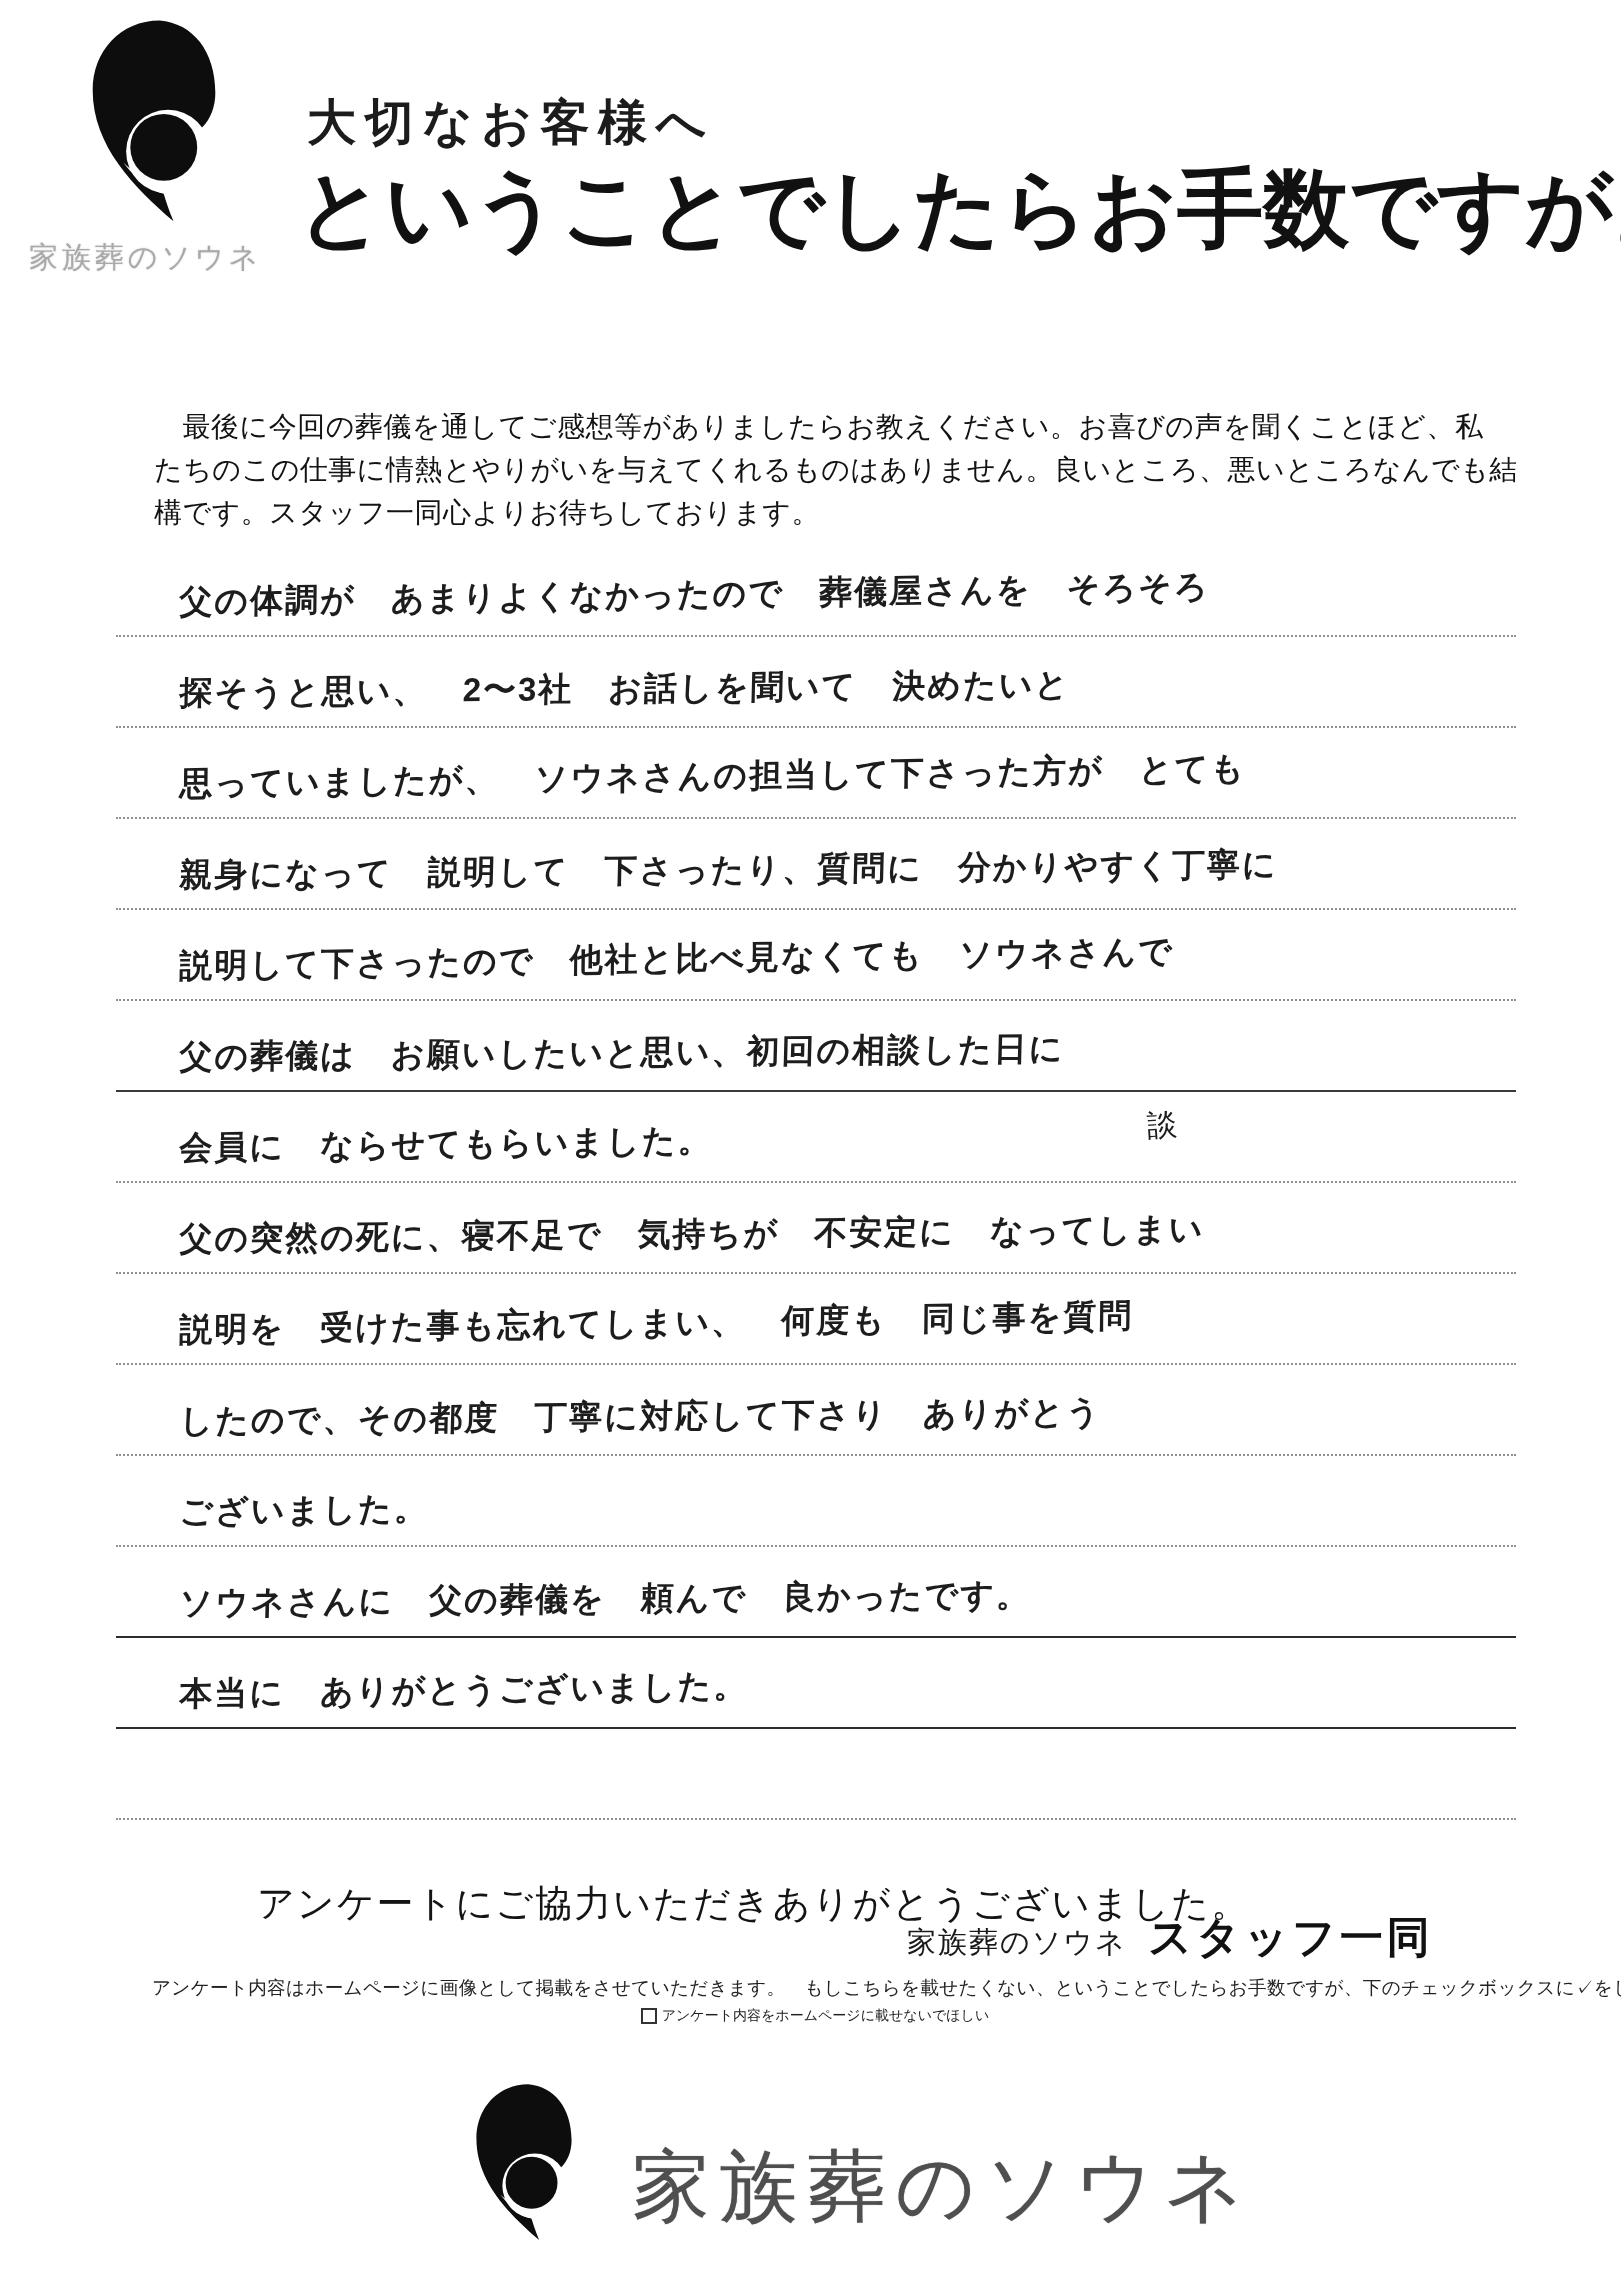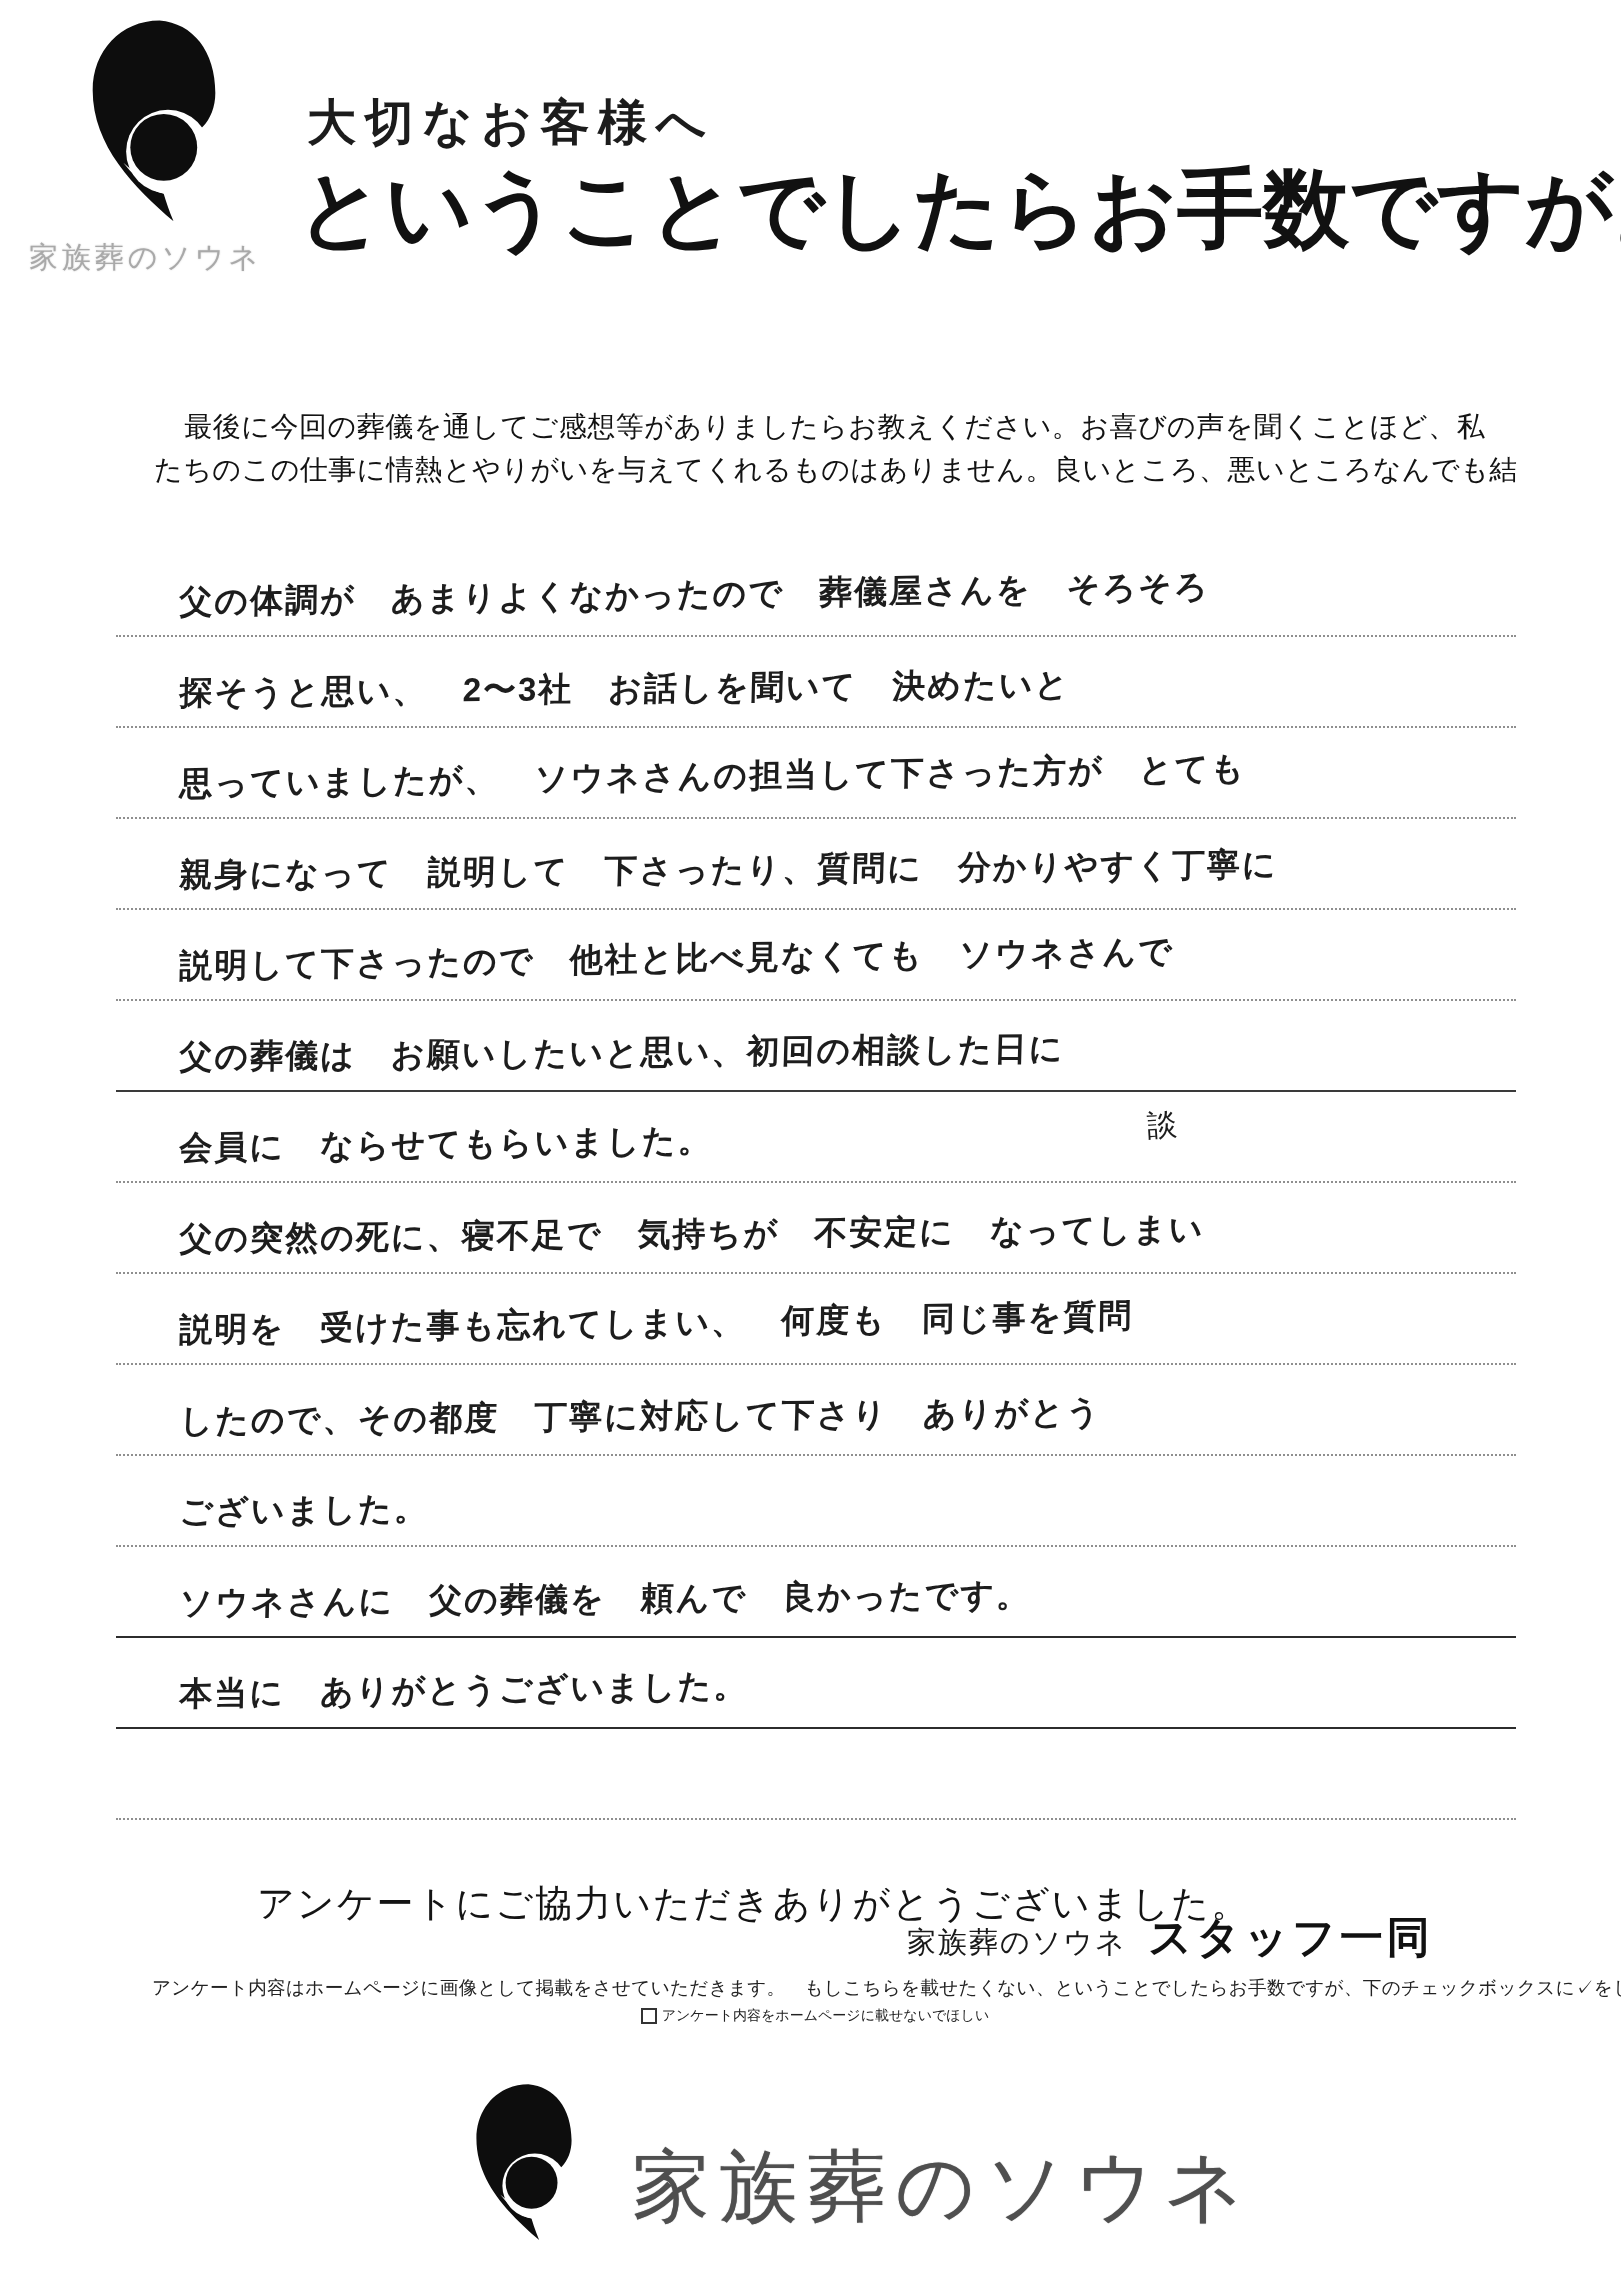--- a/index.html
+++ b/index.html
@@ -5,21 +5,21 @@
   html,body{margin:0;padding:0;background:#e8e8e8;}
   .page{
     position:relative;
     width:1621px;height:2292px;
     margin:0 auto;
     background:#ffffff;
     overflow:hidden;
     font-family:"Liberation Sans", sans-serif;
     color:#1a1a1a;
   }
-  .abs{position:absolute;text-align:center;}
+  .abs{position:absolute;}
 
   
   .logo-top{left:83px;top:14.7px;width:142px;height:223px;}
   .logo-bottom{left:469px;top:2080px;width:110px;height:173px;}
   .logo svg{width:100%;height:100%;display:block;}
 
   .brand-watermark{
     left:29px;top:238px;
     font-size:29px;letter-spacing:3.9px;
     color:#a9a9a9;
@@ -122,20 +122,21 @@
     </svg>
   </div>
   <div class="abs brand-watermark">家族葬のソウネ</div>
 
   <div class="abs greeting">大切なお客様へ</div>
   <div class="abs headline">ということでしたらお手数ですが。</div>
 
   <div class="abs intro">
     <div>　最後に今回の葬儀を通してご感想等がありましたらお教えください。お喜びの声を聞くことほど、私</div>
     <div>たちのこの仕事に情熱とやりがいを与えてくれるものはありません。良いところ、悪いところなんでも結</div>
+    <div>構です。スタッフ一同心よりお待ちしております。</div>
   </div>
 
   <div class="abs hw-area">
     <div class="hw-row">
         <span class="hw-text">父の体調が　あまりよくなかったので　葬儀屋さんを　そろそろ</span>
       </div>
     <div class="hw-row">
         <span class="hw-text">探そうと思い、　2〜3社　お話しを聞いて　決めたいと</span>
       </div>
     <div class="hw-row">

